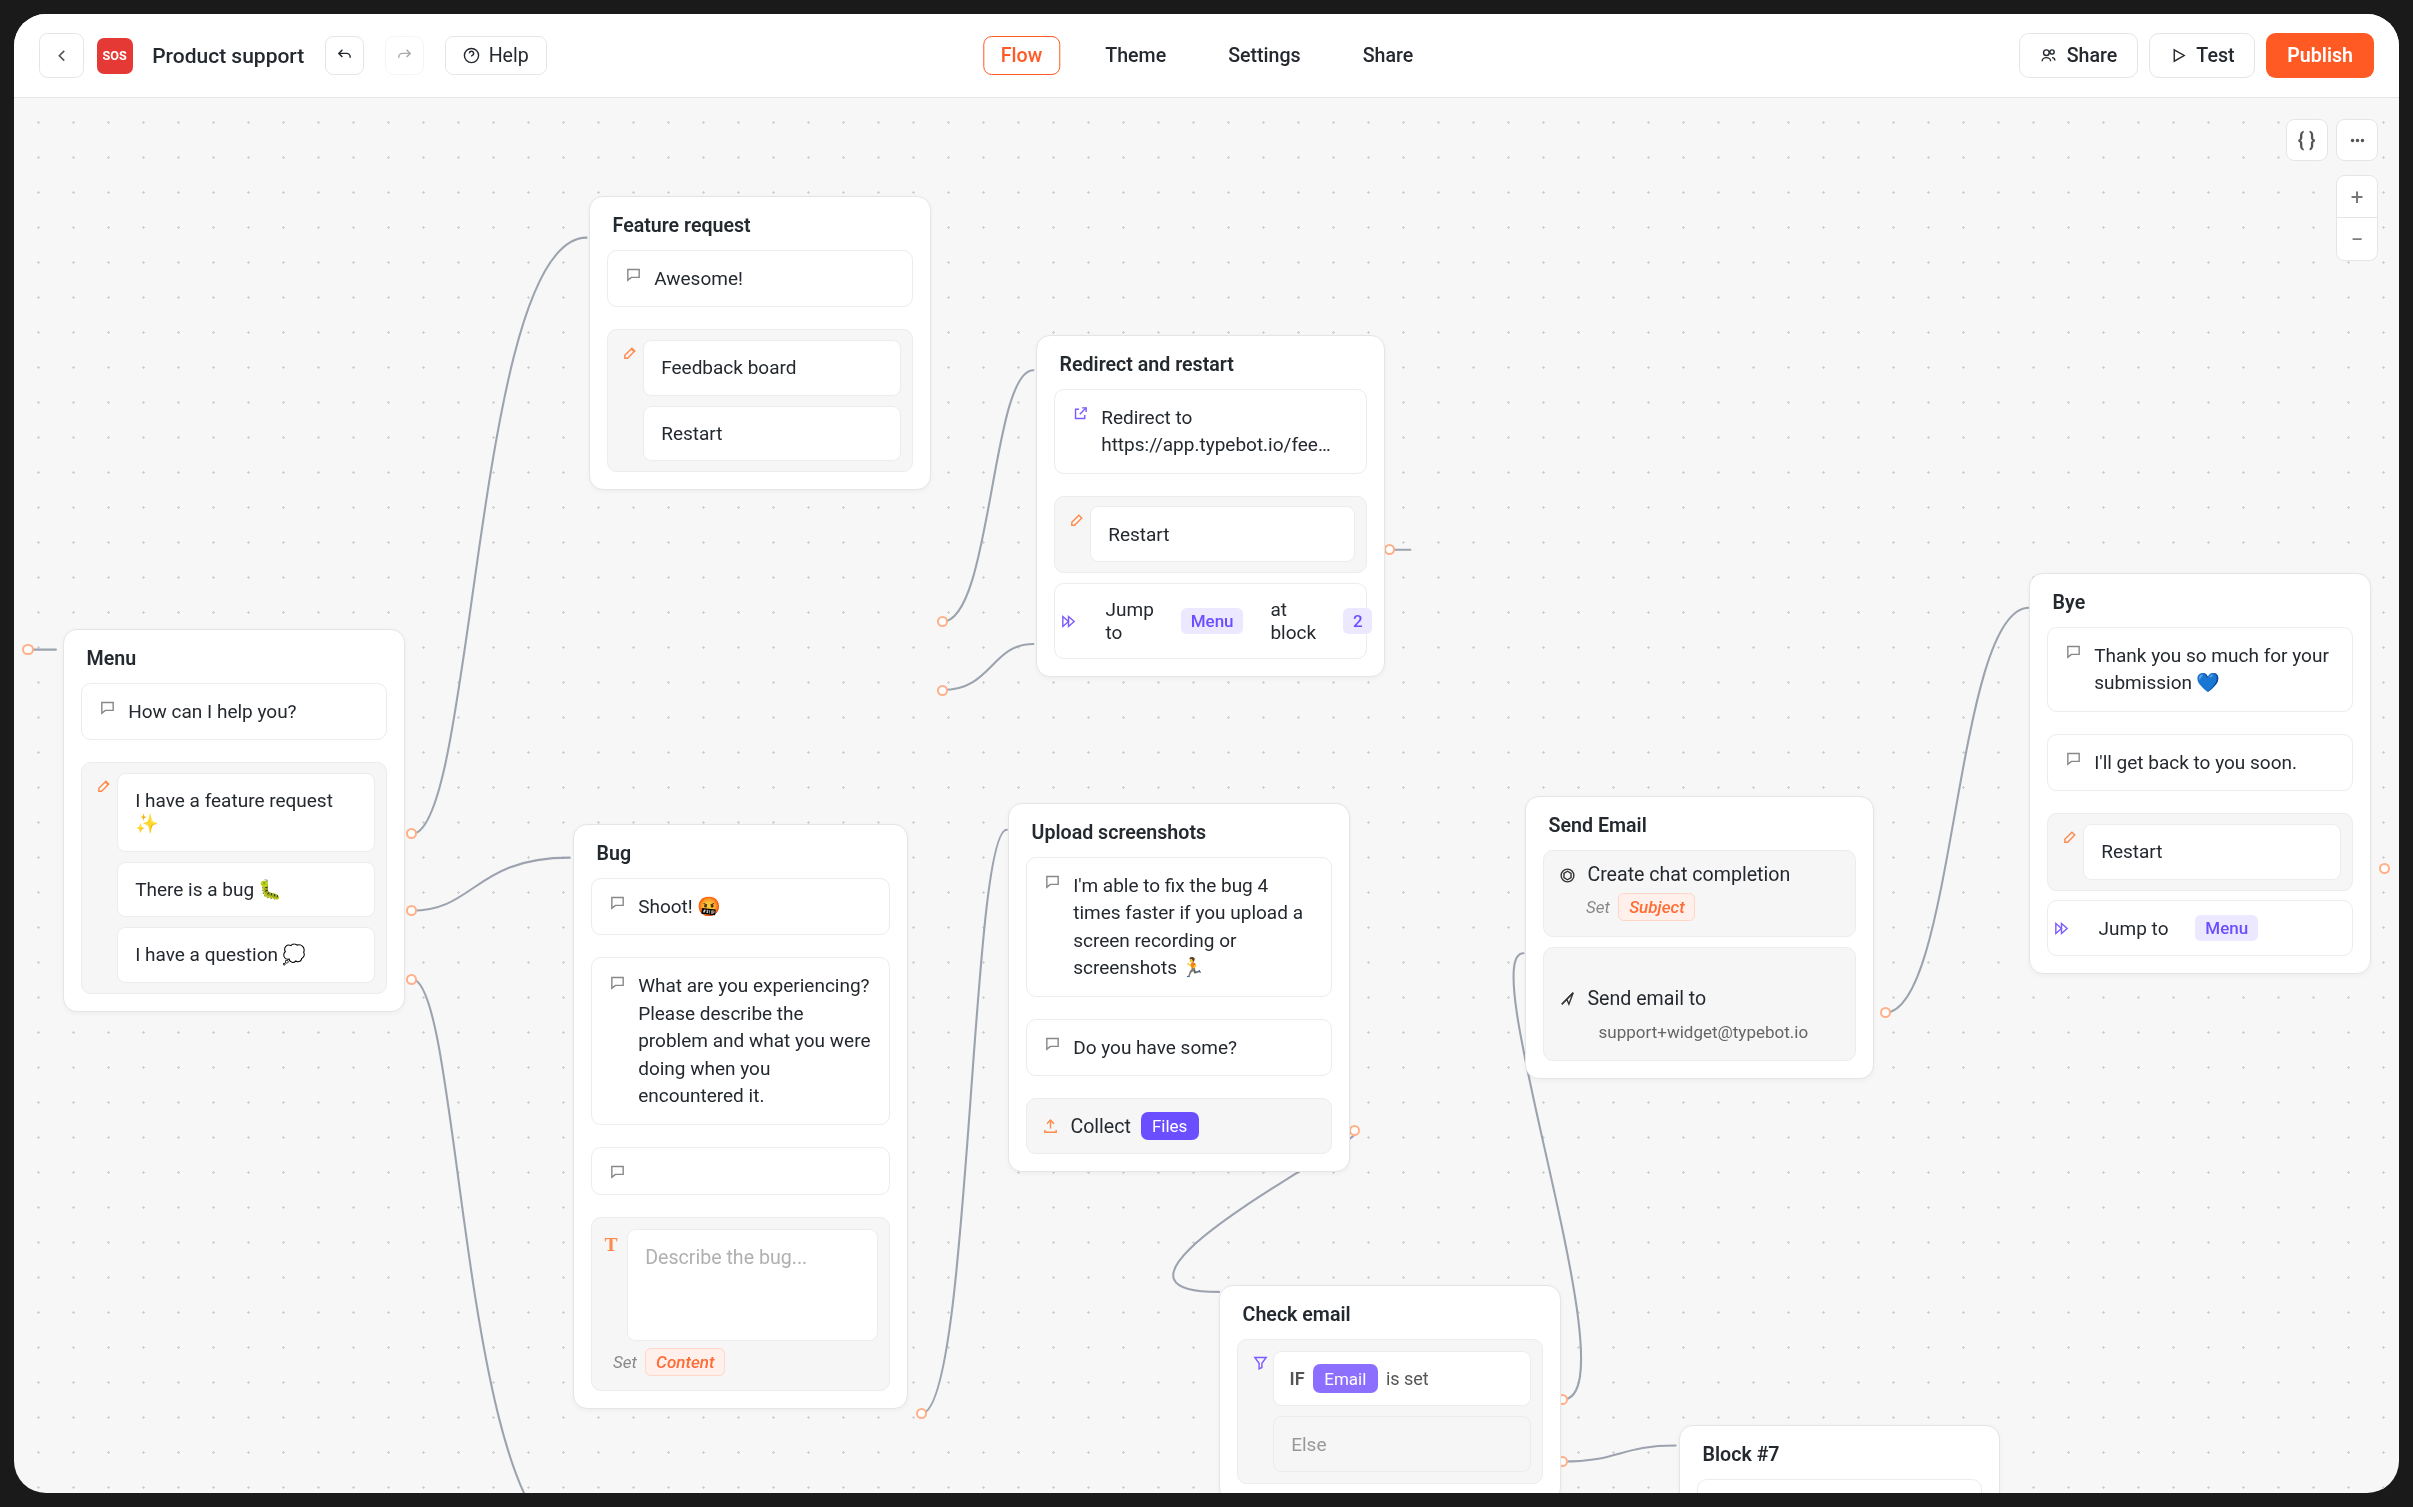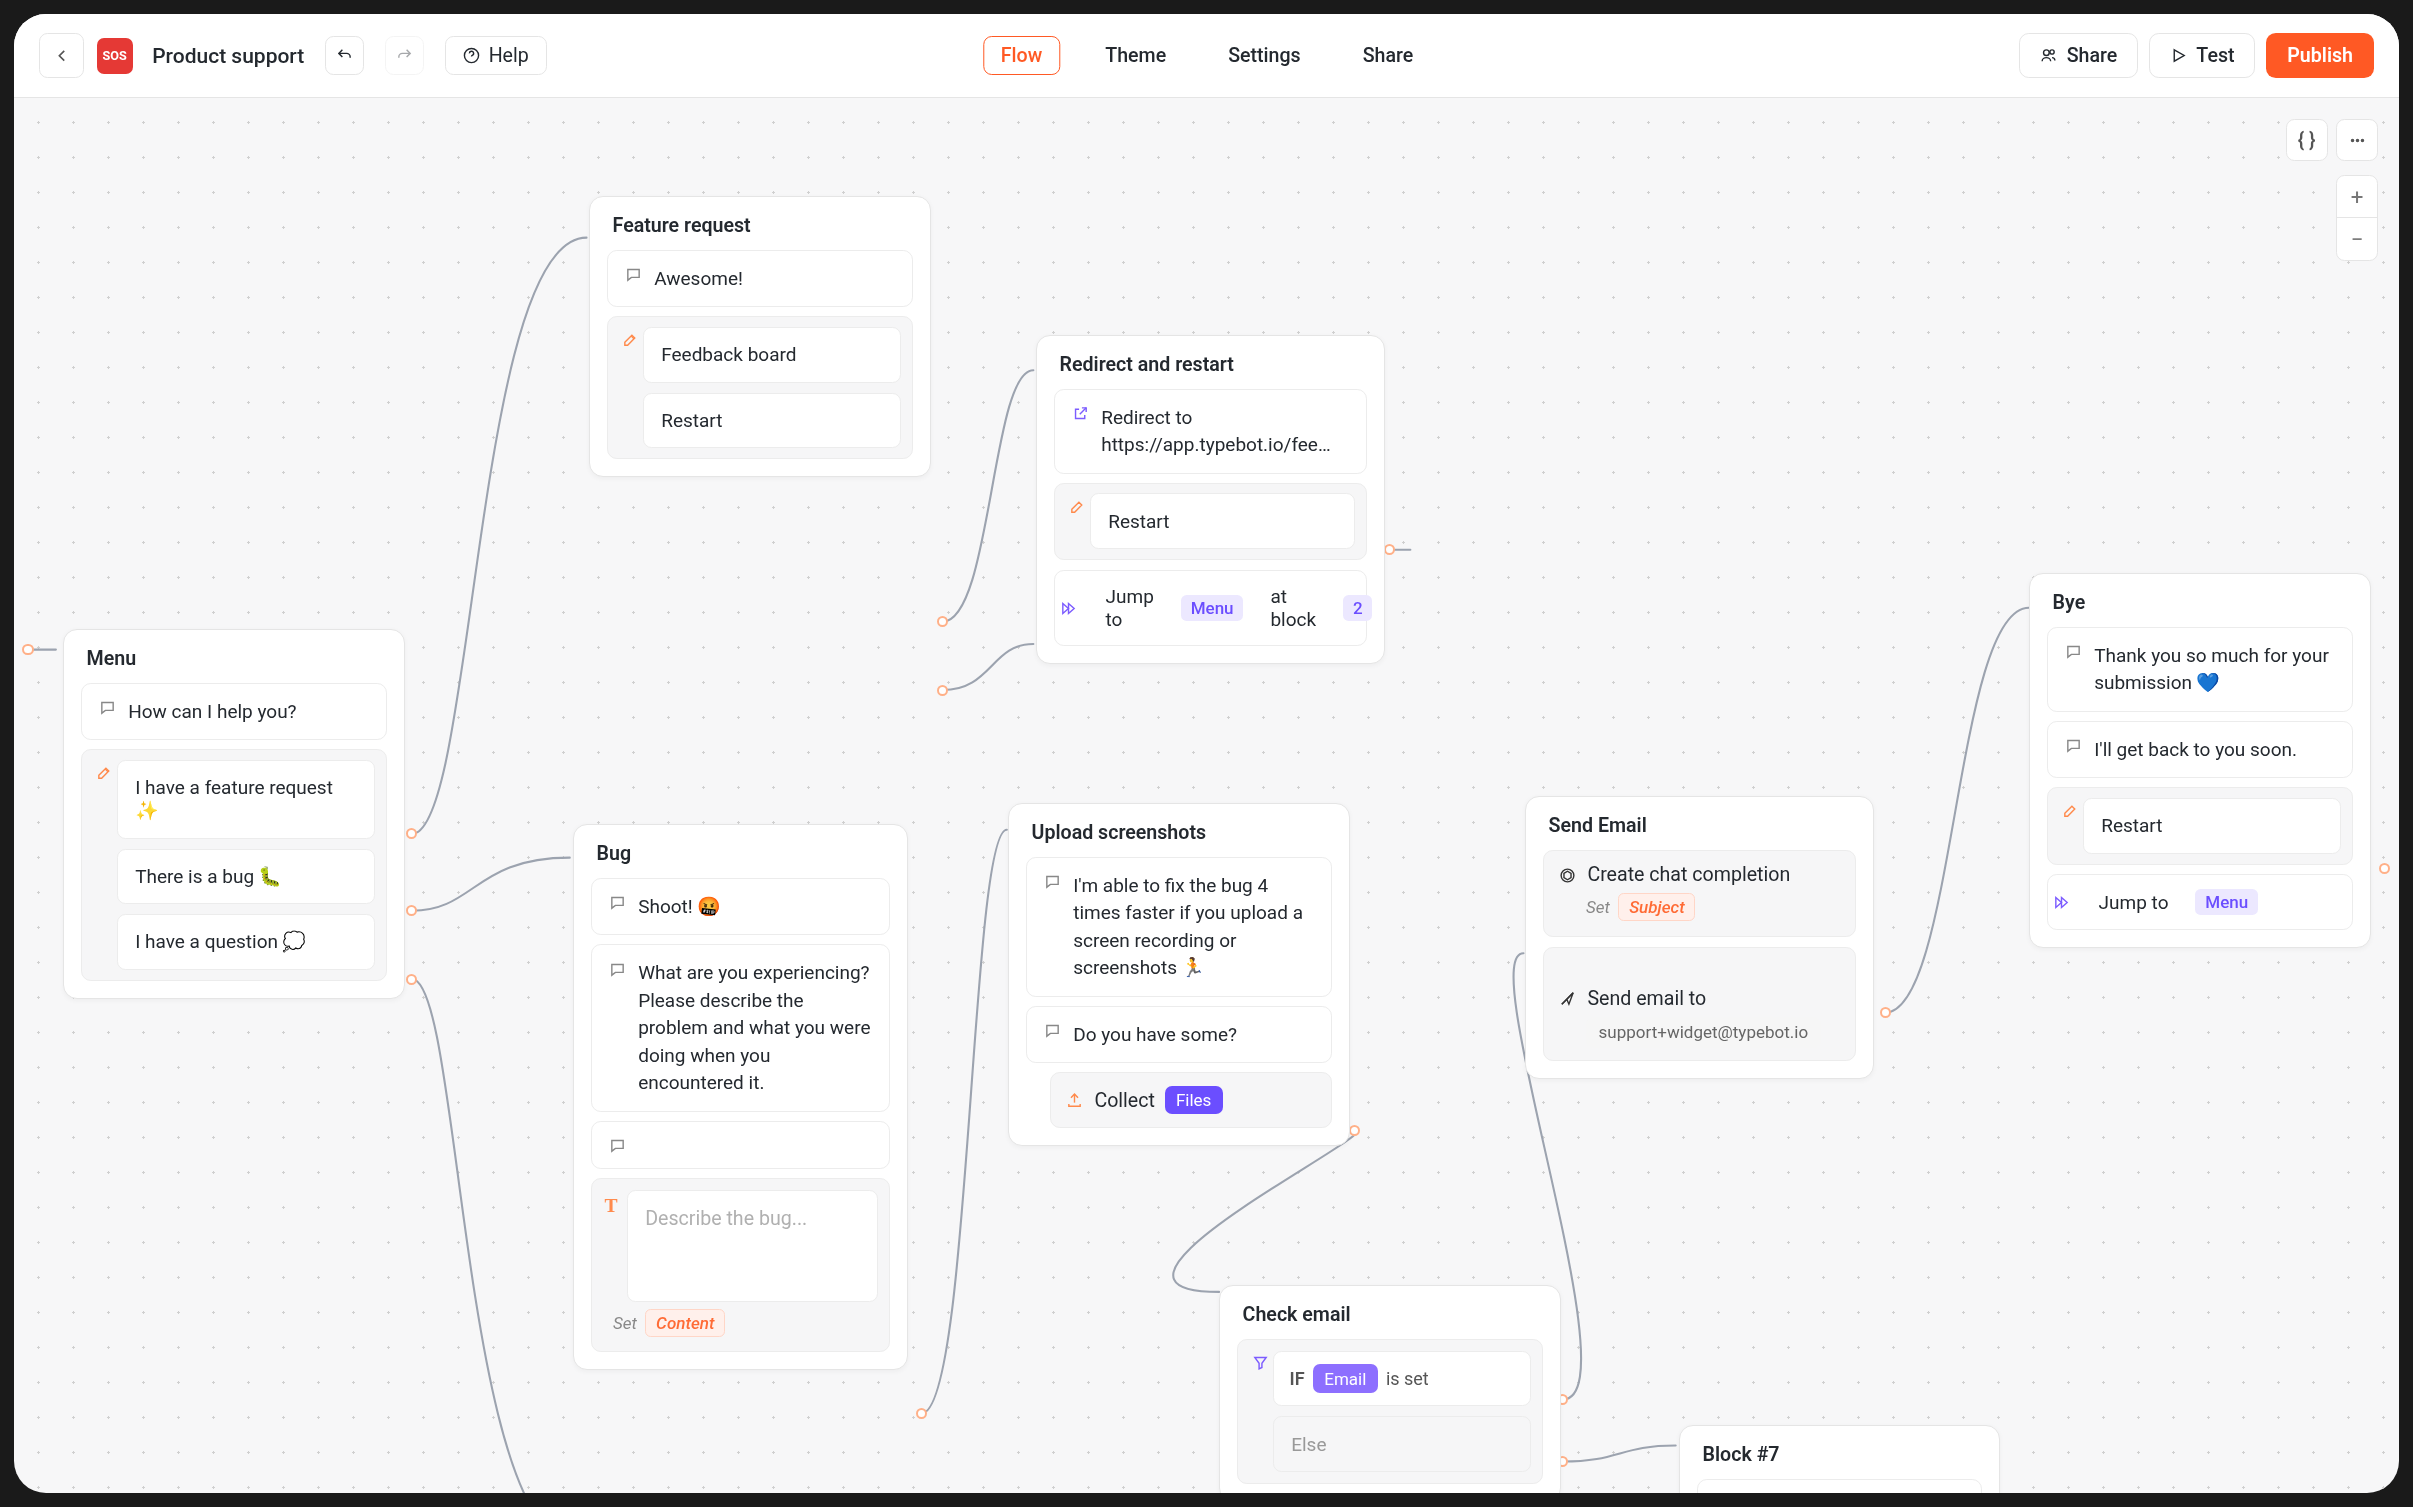--- a/index.html
+++ b/index.html
@@ -145,21 +145,21 @@
     font-weight: 600;
     font-size: 19.6px;
     margin-bottom: 12.6px;
     padding-left: 5.6px;
   }
   .item {
     background: #fff;
     border: 0.7px solid #ececec;
     border-radius: 9.8px;
     padding: 14px 15.4px;
-    margin-bottom: 9px;
+    margin-bottom: 22px;
     display: flex;
     gap: 11.2px;
     align-items: flex-start;
   }
   .item:last-child { margin-bottom: 0; }
   .item-icon {
     width: 19.6px; flex-shrink: 0; margin-top: 1.4px;
     display: flex; align-items: center; justify-content: center;
     color: #888;
   }
@@ -508,21 +508,21 @@
         <span class="item-body">I'm able to fix the bug 4 times faster if you upload a screen recording or screenshots 🏃</span>
       </div>
       <div class="item">
         <span class="item-icon">
             <svg class="icon-sm" viewBox="0 0 24 24">
               <path d="M4 5h16v11H9l-5 4z"></path>
             </svg>
           </span>
         <span class="item-body">Do you have some?</span>
       </div>
-      <div class="item-gray" style="display:flex;align-items:center;gap:9.8px;margin-left:24px;">
+      <div class="item-gray" style="display:flex;align-items:center;gap:9.8px;">
         <span class="item-icon orange">
             <svg class="icon-sm" viewBox="0 0 24 24">
               <path d="M12 3v12"></path>
               <polyline points="7 8 12 3 17 8"></polyline>
               <path d="M4 17v3h16v-3"></path>
             </svg>
           </span>
         <span>Collect</span>
         <span class="chip-purple-fill">Files</span>
       </div>

